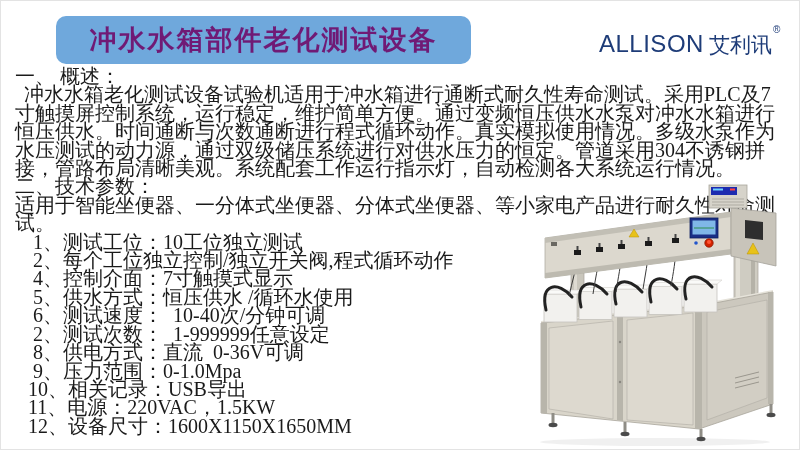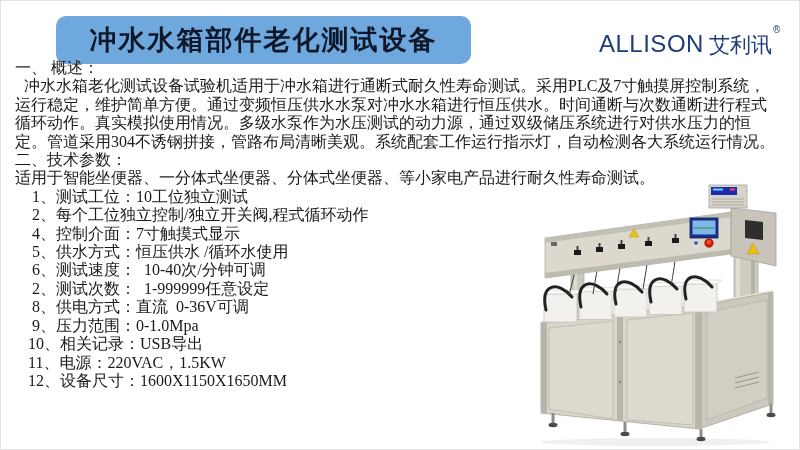--- a/index.html
+++ b/index.html
@@ -8,33 +8,33 @@
     background:#ffffff;color:#1a1a1a;box-sizing:border-box;
     border:1px solid #e3e3e3;
     font-family:"Liberation Serif","DejaVu Serif",serif;
   }
   .banner{
     position:absolute;left:55px;top:15px;width:415px;height:48px;
     border-radius:10px;display:flex;align-items:center;justify-content:center;
     background:#6fa8dc;
   }
   .banner .title{
-    font-size:27px;font-weight:bold;color:#0f172a;letter-spacing:2px;white-space:nowrap;
+    font-size:27px;font-weight:bold;color:#701a75;letter-spacing:2px;white-space:nowrap;
   }
   .logo{
     position:absolute;left:598px;top:31px;white-space:nowrap;
     font-family:"Liberation Sans","DejaVu Sans",sans-serif;
     font-weight:normal;color:#1e3c78;line-height:1;
   }
   .logo .brand-en{font-size:24px;letter-spacing:.5px;}
   .logo .brand-cn{font-size:21px;margin-left:5px;}
   .logo .reg{font-size:10px;vertical-align:top;position:relative;top:-7px;left:1px;}
   .content{
-    position:absolute;left:14px;top:58px;width:762px;
-    font-size:16px;line-height:18.4px;
+    position:absolute;left:14px;top:66px;width:762px;
+    font-size:20px;line-height:18.4px;
   }
   .content p{margin:0;}
   .para{text-indent:9px;}
   .spec-item{white-space:pre-wrap;padding-left:13px;}
   .machine{position:absolute;left:482px;top:181px;width:312px;height:268px;}
   .machine svg{width:100%;height:100%;display:block;}
 </style>
 </head>
 <body>
 

